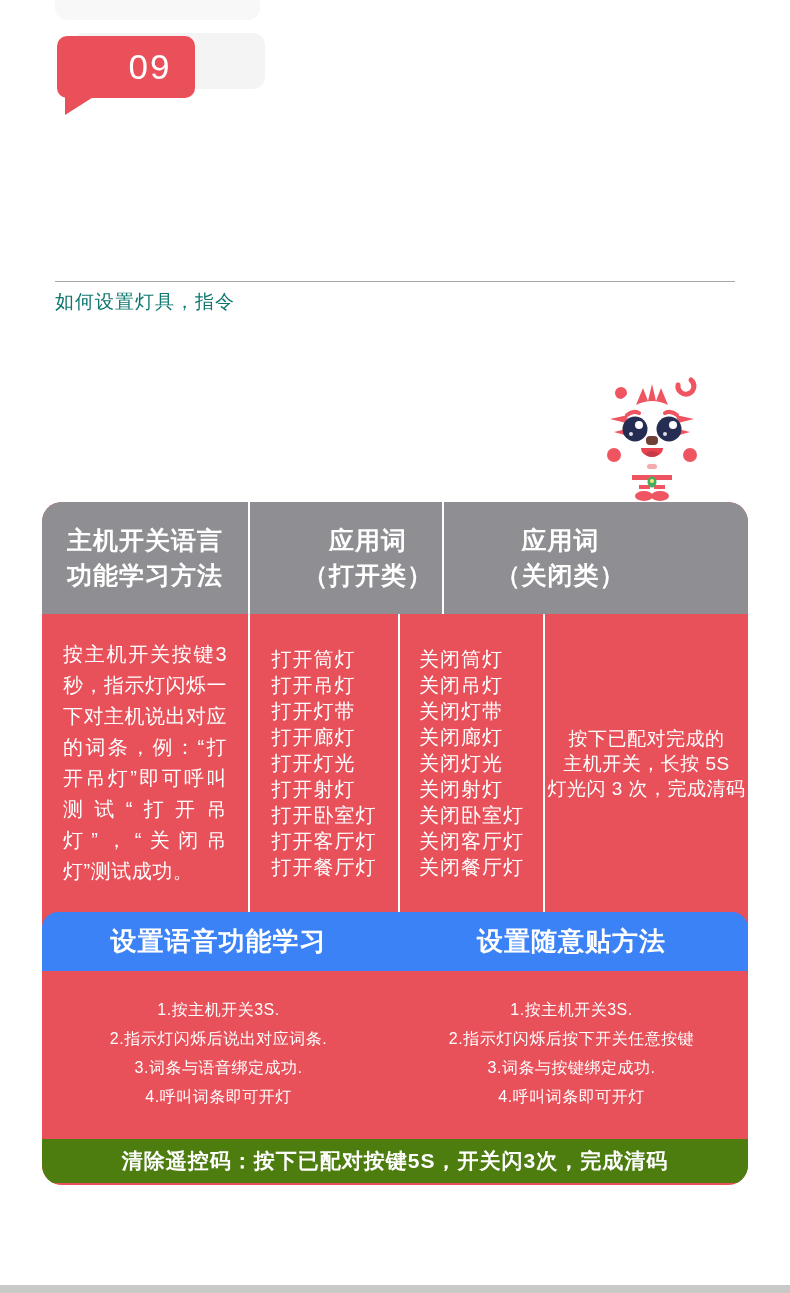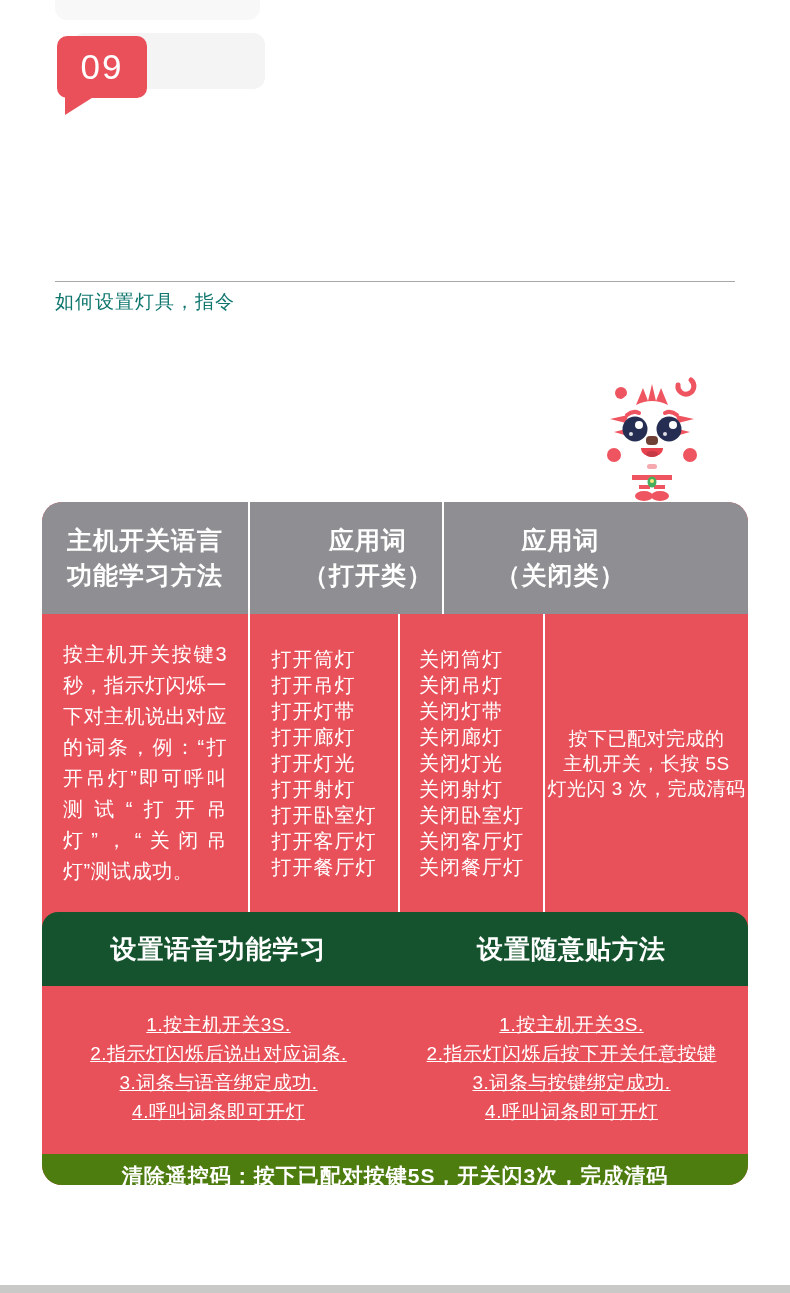--- a/index.html
+++ b/index.html
@@ -7,21 +7,21 @@
     position:relative;width:790px;height:1293px;background:#ffffff;overflow:hidden;
     font-family:"Liberation Sans","DejaVu Sans",sans-serif;
   }
   
   .top-remnant{position:absolute;left:55px;top:0;width:205px;height:20px;background:#f8f8f8;border-radius:0 0 12px 12px;}
   
   .badge-pill{position:absolute;left:72px;top:33px;width:193px;height:56px;background:#f4f4f5;border-radius:12px;}
   .badge-label{position:absolute;left:140px;top:33px;width:125px;height:56px;line-height:56px;text-align:center;
     color:#e9505a;font-size:30px;font-weight:bold;letter-spacing:2px;}
   .badge-bubble{position:absolute;left:57px;top:36px;width:90px;height:62px;background:#e9505a;border-radius:10px;
-    display:flex;align-items:center;justify-content:center;color:#fff;font-size:35px;letter-spacing:2px;}
+    display:flex;align-items:center;justify-content:center;color:#fff;font-size:35px;letter-spacing:2px;padding-left:48px;}
   .badge-tail{position:absolute;left:8px;bottom:-17px;width:30px;height:19px;background:#e9505a;
     clip-path:polygon(0 0,100% 0,0 100%);}
   
   .page-title{position:absolute;left:53px;top:143px;margin:0;font-size:73px;line-height:1.1;font-weight:900;
     color:#1c1c1c;letter-spacing:11px;white-space:nowrap;}
   .divider{position:absolute;left:55px;top:281px;width:680px;height:1px;background:#a8a8a8;}
   .subtitle{position:absolute;left:55px;top:289px;font-size:19px;color:#0f766e;letter-spacing:1px;}
   
   .mascot{position:absolute;left:599px;top:374px;width:106px;height:127px;}
   
@@ -29,25 +29,25 @@
   .panel-header{display:grid;grid-template-columns:208px 150px 145px 203px;height:112px;background:#8f8f93;gap:44px;}
   .panel-header .cell{display:flex;flex-direction:column;align-items:center;justify-content:center;
     color:#fff;font-weight:bold;font-size:25px;line-height:35px;letter-spacing:1px;}
   .panel-header .cell:not(:last-child),
   .panel-body  .cell:not(:last-child){border-right:2px solid #ffffff;}
   .panel-body{display:grid;grid-template-columns:208px 150px 145px 203px;height:298px;}
   .panel-body .cell{display:flex;align-items:center;justify-content:center;color:#fff;}
   .method-text{margin:0;padding:0 21px;font-size:20px;line-height:31px;text-align:justify;letter-spacing:.5px;}
   .word-list{list-style:none;margin:0;padding:0;font-size:20px;line-height:26px;text-align:left;letter-spacing:1px;}
   .clear-lines{text-align:center;font-size:19px;line-height:25px;letter-spacing:.5px;}
-  .panel-subheader{display:grid;grid-template-columns:353px 353px;height:74px;background:#14532d;border-radius:16px 16px 0 0;}
+  .panel-subheader{display:grid;grid-template-columns:353px 353px;height:59px;background:#3b82f6;border-radius:16px 16px 0 0;}
   .panel-subheader .sub-title{display:flex;align-items:center;justify-content:center;color:#fff;
     font-weight:bold;font-size:26px;letter-spacing:1px;}
   .panel-bottom{display:grid;grid-template-columns:353px 353px;height:168px;}
-  .steps{padding-top:24px;text-align:center;color:#fff;font-size:19px;line-height:29px;letter-spacing:.5px;text-decoration:underline;}
+  .steps{padding-top:24px;text-align:center;color:#fff;font-size:16px;line-height:29px;letter-spacing:.5px;}
   .panel-footer{height:44px;background:#4d7c0f;display:flex;align-items:center;justify-content:center;
     color:#fff;font-size:21px;font-weight:bold;letter-spacing:1px;}
   .bottom-strip{position:absolute;left:0;top:1285px;width:790px;height:8px;background:#c9c9c7;}
 </style>
 </head>
 <body>
 
 <div class="page">
 
   <div class="top-remnant"></div>

